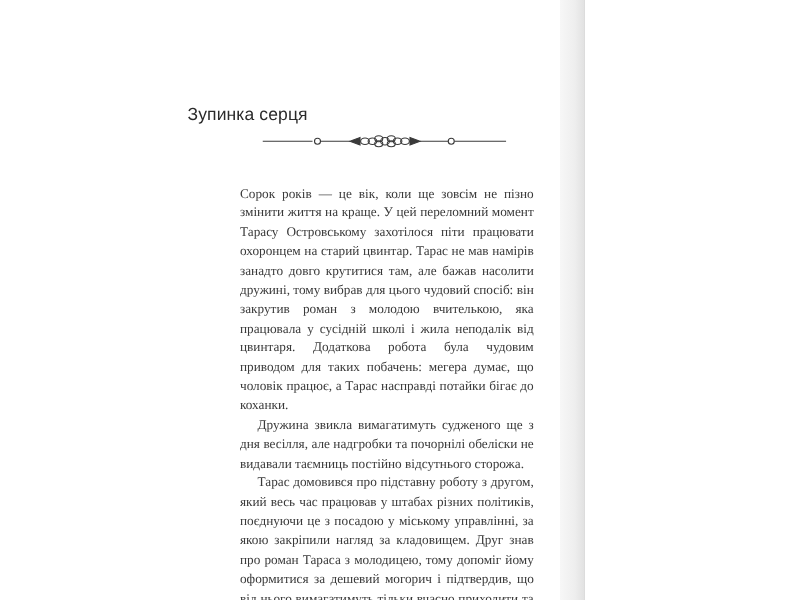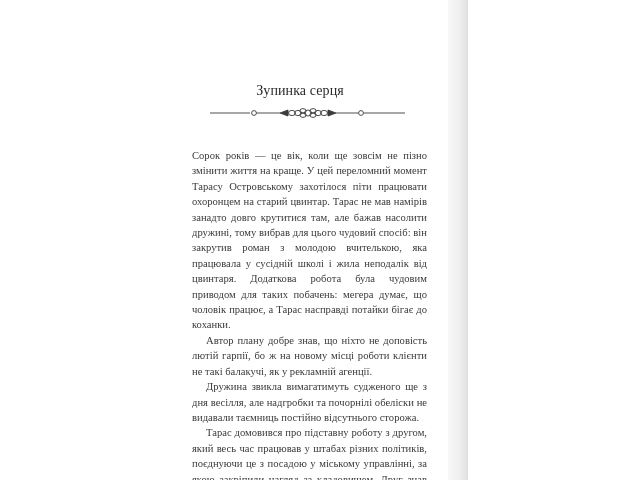--- a/index.html
+++ b/index.html
@@ -16,22 +16,21 @@
   .page-edge {
     position: absolute; left: 448px; top: 0; width: 20px; height: 480px;
     background: linear-gradient(to right, #f7f7f7 0%, #eeeeee 60%, #e2e2e2 95%, #d8d8d8 100%);
   }
   .desk {
     position: absolute; left: 468px; top: 0; width: 172px; height: 480px;
     background: #ffffff;
   }
   .chapter-title {
     position: absolute; left: 150px; top: 83px; width: 300px;
-    text-align: center;
-    font-family: Liberation Serif, serif;
+    font-family: Liberation Sans, sans-serif;
     font-size: 14px; color: #2a2a2a; letter-spacing: 0.1px;
   }
   .ornament {
     position: absolute; left: 210px; top: 105px; width: 195px; height: 16px;
   }
   .body-text {
     position: absolute; left: 192px; top: 148px; width: 235px;
     font-size: 10.6px; line-height: 15.4px; color: #3a3a3a;
     text-align: justify;
   }
@@ -61,21 +60,20 @@
       <ellipse cx="114" cy="8" rx="3.5" ry="2.6"></ellipse>
       <path d="M126 8 L118 5 L118 11 Z" fill="#3a3a3a"></path>
       <line x1="126" y1="8" x2="148.5" y2="8"></line>
       <circle cx="151" cy="8" r="2.4" fill="#fff"></circle>
       <line x1="153.5" y1="8" x2="195" y2="8"></line>
     </g>
   </svg>
 
   <div class="body-text">
     <p>Сорок років — це вік, коли ще зовсім не пізно змінити життя на краще. У цей переломний момент Тарасу Островському захотілося піти працювати охоронцем на старий цвинтар. Тарас не мав намірів занадто довго крутитися там, але бажав насолити дружині, тому вибрав для цього чудовий спосіб: він закрутив роман з молодою вчителькою, яка працювала у сусідній школі і жила неподалік від цвинтаря. Додаткова робота була чудовим приводом для таких побачень: мегера думає, що чоловік працює, а Тарас насправді потайки бігає до коханки.</p>
-    <p class="indent">Автор плану добре знав, що ніхто не доповість лютій гарпії, бо ж на новому місці роботи клієнти не такі балакучі, як у рекламній агенції.</p>
     <p class="indent">Дружина звикла вимагатимуть судженого ще з дня весілля, але надгробки та почорнілі обеліски не видавали таємниць постійно відсутнього сторожа.</p>
     <p class="indent">Тарас домовився про підставну роботу з другом, який весь час працював у штабах різних політиків, поєднуючи це з посадою у міському управлінні, за якою закріпили нагляд за кладовищем. Друг знав про роман Тараса з молодицею, тому допоміг йому оформитися за дешевий могорич і підтвердив, що від нього вимагатимуть тільки вчасно приходити та вчасно йти, а про інший час ніхто не турбуватиметься без відома начальника.</p>
 
   </div>
 </div>
 
 <div class="page-edge"></div>
 <div class="desk"></div>
 
 </body></html>

